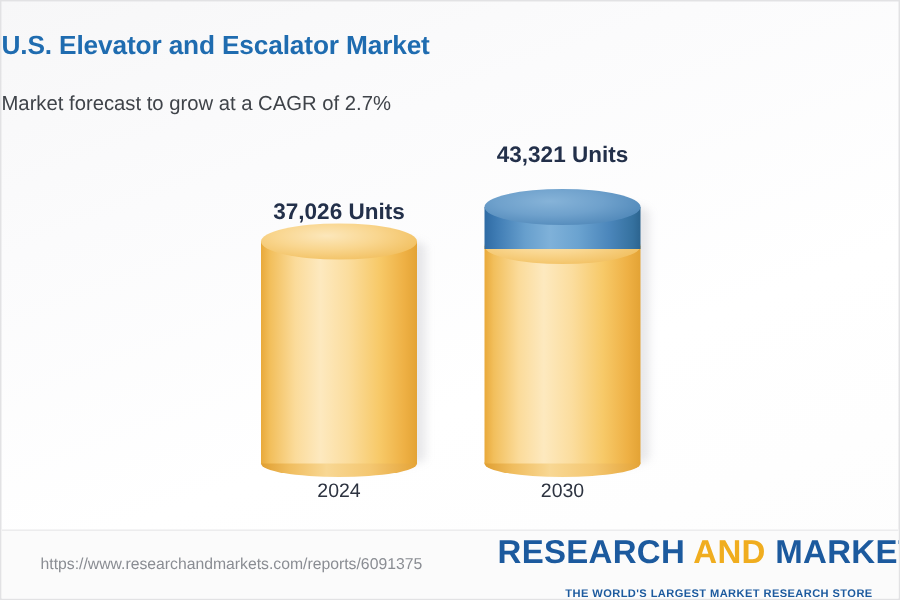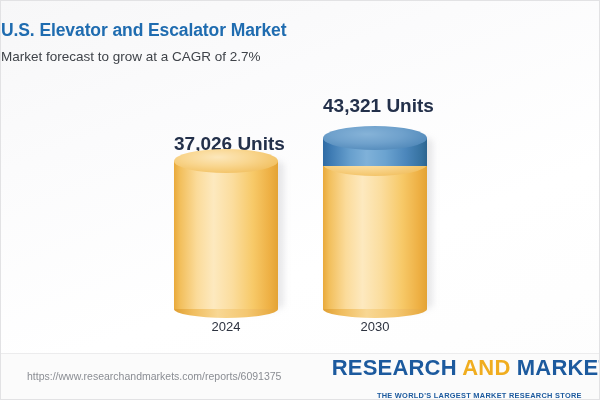--- a/index.html
+++ b/index.html
@@ -31,21 +31,21 @@
   }
   .chart-title {
     font-size: 17.5px;
     font-weight: bold;
     color: #1f6cb0;
     letter-spacing: -0.1px;
     line-height: 22px;
     white-space: nowrap;
   }
   .chart-subtitle {
-    margin-top: 7px;
+    margin-top: 19px;
     font-size: 13.5px;
     font-weight: normal;
     color: #3f4349;
     line-height: 18px;
     white-space: nowrap;
   }
 
   
   .plot {
     position: absolute;
@@ -58,21 +58,21 @@
   .bar-group {
     position: absolute;
   }
   .bar-group.g2024 { left: 173px; width: 104px; }
   .bar-group.g2030 { left: 322px; width: 104px; }
 
   .value-label {
     position: absolute;
     width: 100%;
     text-align: center;
-    font-size: 19px;
+    font-size: 15px;
     font-weight: bold;
     color: #23304a;
     white-space: nowrap;
   }
   .g2024 .value-label { top: 132px; }
   .g2030 .value-label { top: 94px; }
 
   
   .cylinder {
     position: absolute;

